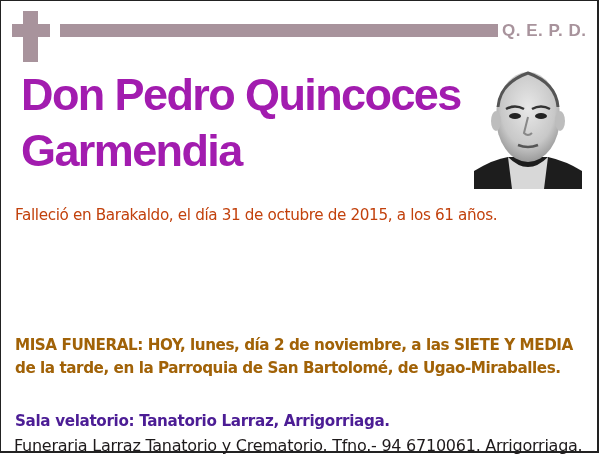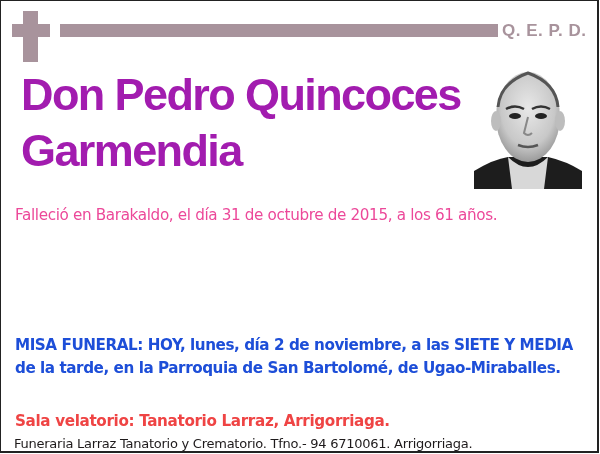--- a/index.html
+++ b/index.html
@@ -5,26 +5,26 @@
   html, body { margin:0; padding:0; background:#fff; }
   body { width:600px; height:454px; position:relative; overflow:hidden; font-family:"DejaVu Sans", sans-serif; }
   .frame { position:absolute; left:0; top:0; width:596px; height:450px; border:1px solid #222; border-right-width:2px; border-bottom-width:2px; background:#fff; }
   .cross-v { position:absolute; left:22px; top:10px; width:15px; height:51px; background:#a8939c; }
   .cross-h { position:absolute; left:11px; top:23px; width:38px; height:13px; background:#a8939c; }
   .rule { position:absolute; left:59px; top:23px; width:438px; height:13px; background:#a8939c; }
   .qepd { position:absolute; left:501px; top:20px; font-family:"Liberation Sans", sans-serif; font-weight:bold; font-size:17px; color:#a8939c; letter-spacing:0.5px; white-space:nowrap;text-align:center; }
   .name { position:absolute; left:20px; top:66px; margin:0; font-family:"Liberation Sans", sans-serif; font-weight:bold; font-size:45px; line-height:56px; color:#a21caf; letter-spacing:-1.6px; }
   .photo { position:absolute; left:473px; top:58px; width:108px; height:130px; background:linear-gradient(#fff 0%, #fff 8%, #e6e6e6 8%); overflow:hidden; }
   .photo svg { display:block; }
-  .body { position:absolute; left:14px; top:203px; width:570px; font-family:"DejaVu Sans", sans-serif; font-size:15.2px; color:#ec4899; letter-spacing:-0.35px; }
+  .body { position:absolute; left:14px; top:203px; width:570px; font-family:"DejaVu Sans", sans-serif; font-size:15.2px; color:#c2410c; letter-spacing:-0.35px; }
   .body p { margin:0 0 4px 0; line-height:23.5px; }
   .body p.passed { margin-bottom:5px; }
-  .footer { position:absolute; left:13px; top:435px; font-family:"DejaVu Sans", sans-serif; font-size:13px; color:#1e1a1b; letter-spacing:-0.25px; white-space:nowrap; }
-  .sala { position:absolute; left:14px; top:411px; font-family:"DejaVu Sans", sans-serif; font-weight:bold; font-size:15.2px; color:#ef4444; letter-spacing:-0.35px; }
-  .misa { position:absolute; left:14px; top:333px; width:570px; font-family:"DejaVu Sans", sans-serif; font-weight:bold; font-size:15.2px; color:#1d4ed8; letter-spacing:-0.45px; line-height:23px; }
+  .footer { position:absolute; left:13px; top:435px; font-family:"DejaVu Sans", sans-serif; font-size:16px; color:#1e1a1b; letter-spacing:-0.25px; white-space:nowrap; }
+  .sala { position:absolute; left:14px; top:411px; font-family:"DejaVu Sans", sans-serif; font-weight:bold; font-size:15.2px; color:#4c1d95; letter-spacing:-0.35px; }
+  .misa { position:absolute; left:14px; top:333px; width:570px; font-family:"DejaVu Sans", sans-serif; font-weight:bold; font-size:15.2px; color:#a16207; letter-spacing:-0.45px; line-height:23px; }
 </style>
 </head>
 <body>
 
 <div class="frame">
   <div class="cross-v"></div>
   <div class="cross-h"></div>
   <div class="rule"></div>
   <div class="qepd">Q. E. P. D.</div>
 

